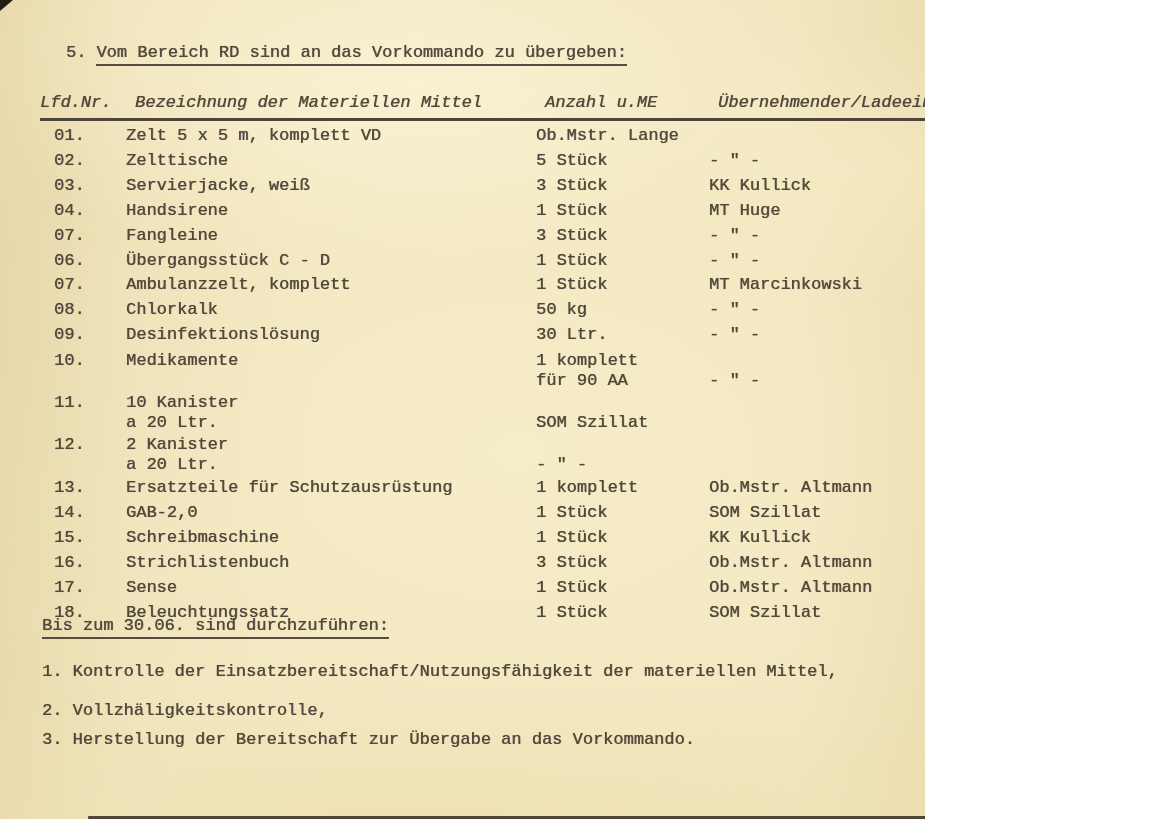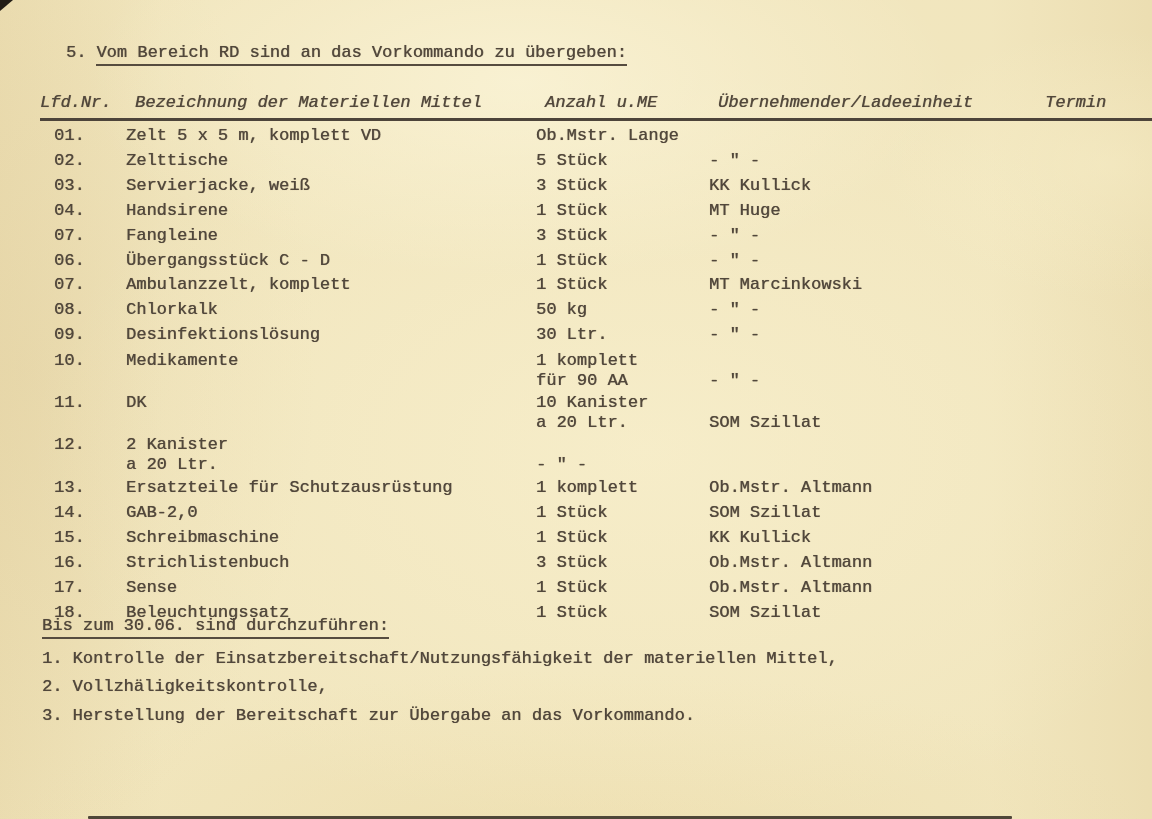--- a/index.html
+++ b/index.html
@@ -1,18 +1,18 @@
 <!DOCTYPE html>
 <html><head>
 <meta charset="utf-8">
 <style>
   html,body{margin:0;padding:0;}
   .page{
     position:relative;
-    width:1152px;height:819px;
+    width:925px;height:819px;
     overflow:hidden;
     font-family:"Liberation Mono","DejaVu Sans Mono",monospace;
     font-size:17px;
     color:#51473b;
     background-color:#f0e4ba;
     background-image:
       radial-gradient(ellipse 620px 280px at 45% 10%, rgba(255,250,226,.55), transparent 70%),
       radial-gradient(ellipse 820px 520px at 56% 55%, rgba(252,245,214,.45), transparent 75%),
       radial-gradient(ellipse 420px 680px at 2% 45%, rgba(219,198,148,.28), transparent 70%),
       radial-gradient(ellipse 760px 220px at 50% 102%, rgba(234,215,160,.4), transparent 75%),
@@ -38,21 +38,21 @@
   .trow{
     display:grid; grid-template-columns:72px 410px 173px 327px auto;
     line-height:24.9px; white-space:nowrap;
   }
   .trow.double{ line-height:19.5px; margin:3px 0 2px 0; }
   .c-qty .q1,.c-qty .q2{ display:block; }
   .trow.double .c-recv{ align-self:end; }
 
   .subhead{ position:absolute; top:616px; left:42px; white-space:nowrap; }
   .tasks{ position:absolute; top:646px; left:42px; white-space:nowrap; }
-  .task{ line-height:26px; margin-bottom:2px; }
+  .task{ line-height:26px; margin-bottom:2px;margin-top:13px; }
   .task:nth-child(3){ margin-top:3px; }
 
   .corner-mark{
     position:absolute; top:0; left:0; width:0; height:0;
     border-top:11px solid #221d16; border-right:13px solid transparent;
   }
   .bottom-strip{
     position:absolute; bottom:0; left:88px; width:924px; height:3px;
     background:#332c22; opacity:.85; border-radius:1px;
   }
@@ -170,21 +170,20 @@
       <span class="c-qty">
           <span class="q1">1 komplett</span>
           <span class="q2">für 90 AA</span>
         </span>
       <span class="c-recv">- " -</span>
       <span class="c-termin"></span>
     </div>
 
     <div class="trow double">
       <span class="c-nr">11.</span>
-      <span class="c-name">DK</span>
       <span class="c-qty">
           <span class="q1">10 Kanister</span>
           <span class="q2">a 20 Ltr.</span>
         </span>
       <span class="c-recv">SOM Szillat</span>
       <span class="c-termin"></span>
     </div>
 
     <div class="trow double">
       <span class="c-nr">12.</span>

